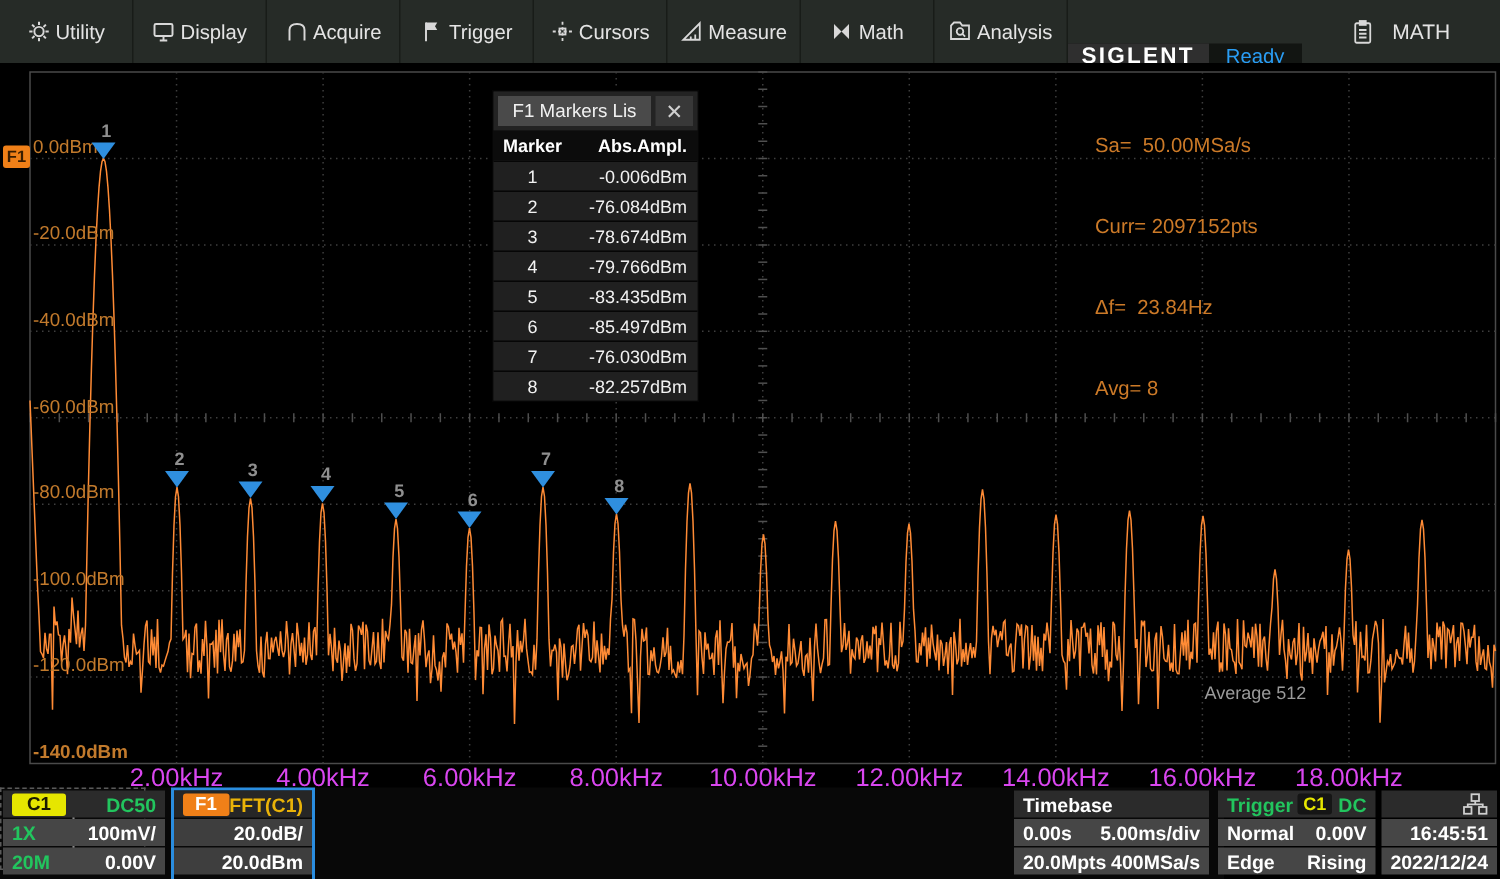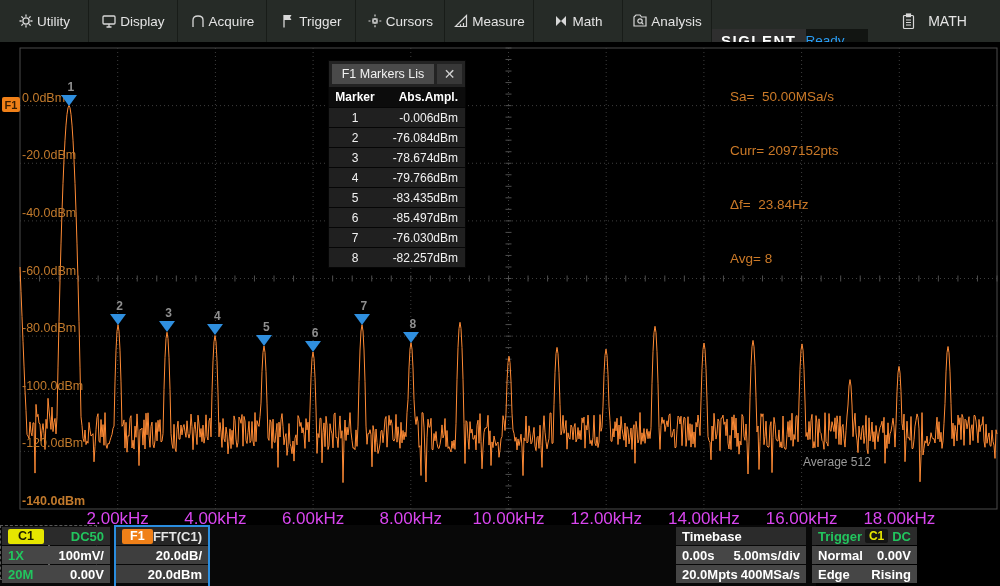--- a/index.html
+++ b/index.html
@@ -4,21 +4,21 @@
 <style>
   html,body{margin:0;padding:0;background:#000;}
   .screen{position:relative;width:1000px;height:586px;background:#000;overflow:hidden;
           font-family:"Liberation Sans",sans-serif;-webkit-font-smoothing:antialiased;}
 
   
   .menubar{position:absolute;top:0;left:0;width:1000px;height:42px;background:#262b27;display:flex;}
   .menu-item{width:88px;display:flex;align-items:center;justify-content:center;gap:3px;
              border-right:1px solid #181c18;color:#e4e4e4;font-size:13.5px;cursor:default;}
   .menu-item svg{flex:none;}
-  .brand{width:156px;display:flex;flex-direction:row;background:#121512;margin-top:29px;}
+  .brand{width:156px;display:flex;flex-direction:column;background:#121512;margin-top:29px;}
   .brand-top{height:22px;display:flex;}
   .brand-logo{background:#2f2f2f;color:#fff;font-weight:bold;font-size:15px;letter-spacing:1.5px;
               padding:0 9px;display:flex;align-items:center;}
   .brand-status{flex:1;display:flex;align-items:center;justify-content:center;color:#2a9df4;font-size:13.5px;}
   .brand-freq{height:20px;background:#000;color:#e8e800;font-size:12.5px;display:flex;align-items:center;justify-content:center;}
   .math-btn{flex:1;display:flex;align-items:center;justify-content:center;gap:12px;color:#e4e4e4;font-size:14px;}
 
   
   .scope{position:absolute;top:42px;left:0;width:1000px;height:483px;background:#000;}
   #plot{position:absolute;left:0;top:0;}
@@ -49,21 +49,21 @@
   
   .bottombar{position:absolute;top:525px;left:0;width:816px;height:61px;background:#080808;font-size:13px;font-weight:bold;}
   .bbox{position:absolute;top:2px;height:57px;}
   .brow{height:18px;margin-bottom:1px;background:#464646;display:flex;justify-content:space-between;
         align-items:center;padding:0 6px;color:#fff;}
   .brow.hdr{background:#2b2b2b;}
   .chip{padding:0 10px;height:15px;border-radius:2px;display:flex;align-items:center;font-size:12.5px;}
   .chip.c1{background:#e6e600;color:#1a1a00;}
   .chip.f1{background:#f08018;color:#fff;padding:0 8px;}
   .yel{color:#22c55e;}
-  .org{color:#e5e5e5;}
+  .org{color:#eab308;}
   .c1-box{left:2px;width:108px;}
   .f1-box{left:114px;width:92px;border:2px solid #2a8ddf;top:0;height:59px;}
   .f1-box .brow{background:#3e3e3e;}
   .f1-box .brow.hdr{background:#262626;}
   .add-box{left:215px;top:3px;width:95px;height:53px;border:1px dashed #5a5a5a;display:flex;align-items:center;justify-content:center;}
   .tb-box{left:676px;width:130px;}
   .trg-box{left:812px;width:105px;}
   .clk-box{left:921px;width:77px;color:#fff;}
   .clk-box .brow{justify-content:flex-end;}
   .srcchip{background:#151515;color:#e6e600;padding:0 4px;border-radius:2px;margin-right:4px;font-size:12px;}
@@ -427,14 +427,32 @@
       <div class="brow">
         <span>Normal</span>
         <span>0.00V</span>
       </div>
       <div class="brow">
         <span>Edge</span>
         <span>Rising</span>
       </div>
     </div>
 
+    <div class="bbox clk-box">
+      <div class="brow hdr">
+        <svg width="17" height="16" viewBox="0 0 17 16">
+            <g stroke="#cfcfcf" stroke-width="1.2" fill="none">
+              <rect x="6" y="1.5" width="5" height="4.5"></rect>
+              <rect x="1" y="10" width="5" height="4.5"></rect>
+              <rect x="11" y="10" width="5" height="4.5"></rect>
+              <path d="M8.5 6v2.2M3.5 10V8.2h10V10"></path>
+            </g>
+          </svg>
+      </div>
+      <div class="brow">
+          <span>16:45:51</span>
+        </div>
+      <div class="brow">
+          <span>2022/12/24</span>
+        </div>
+    </div>
   </div>
 </div>
 
 </body></html>

